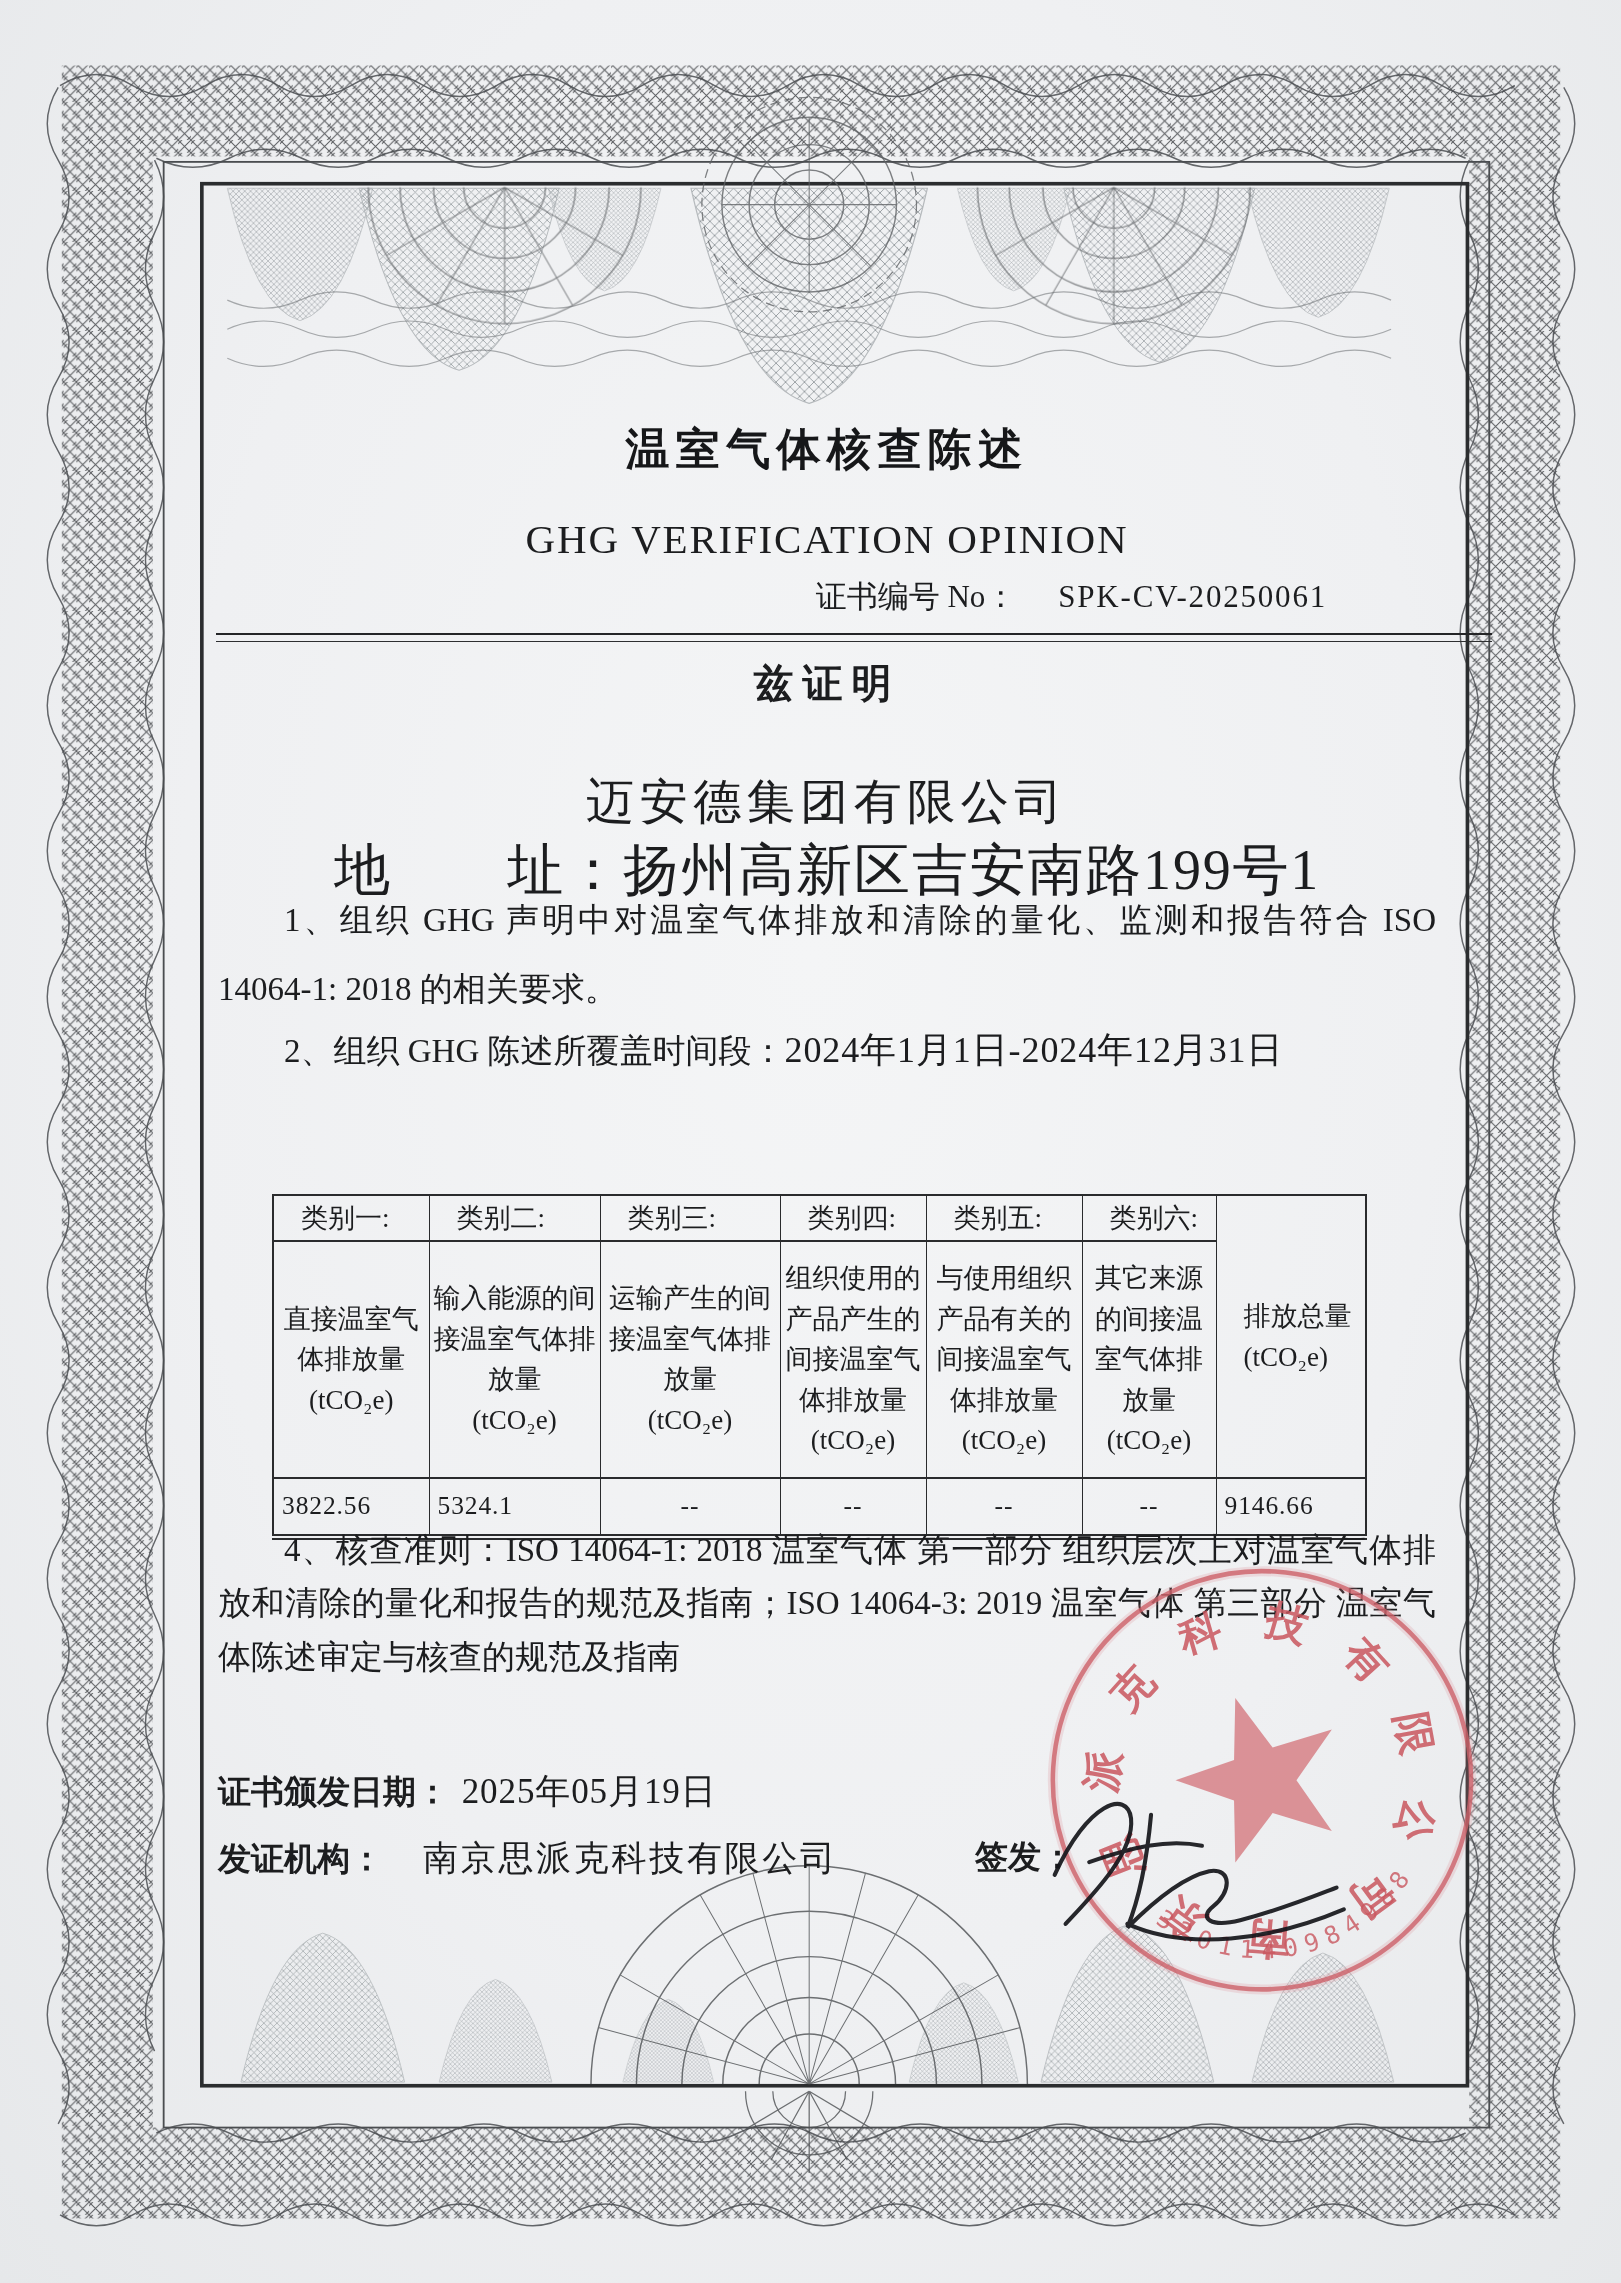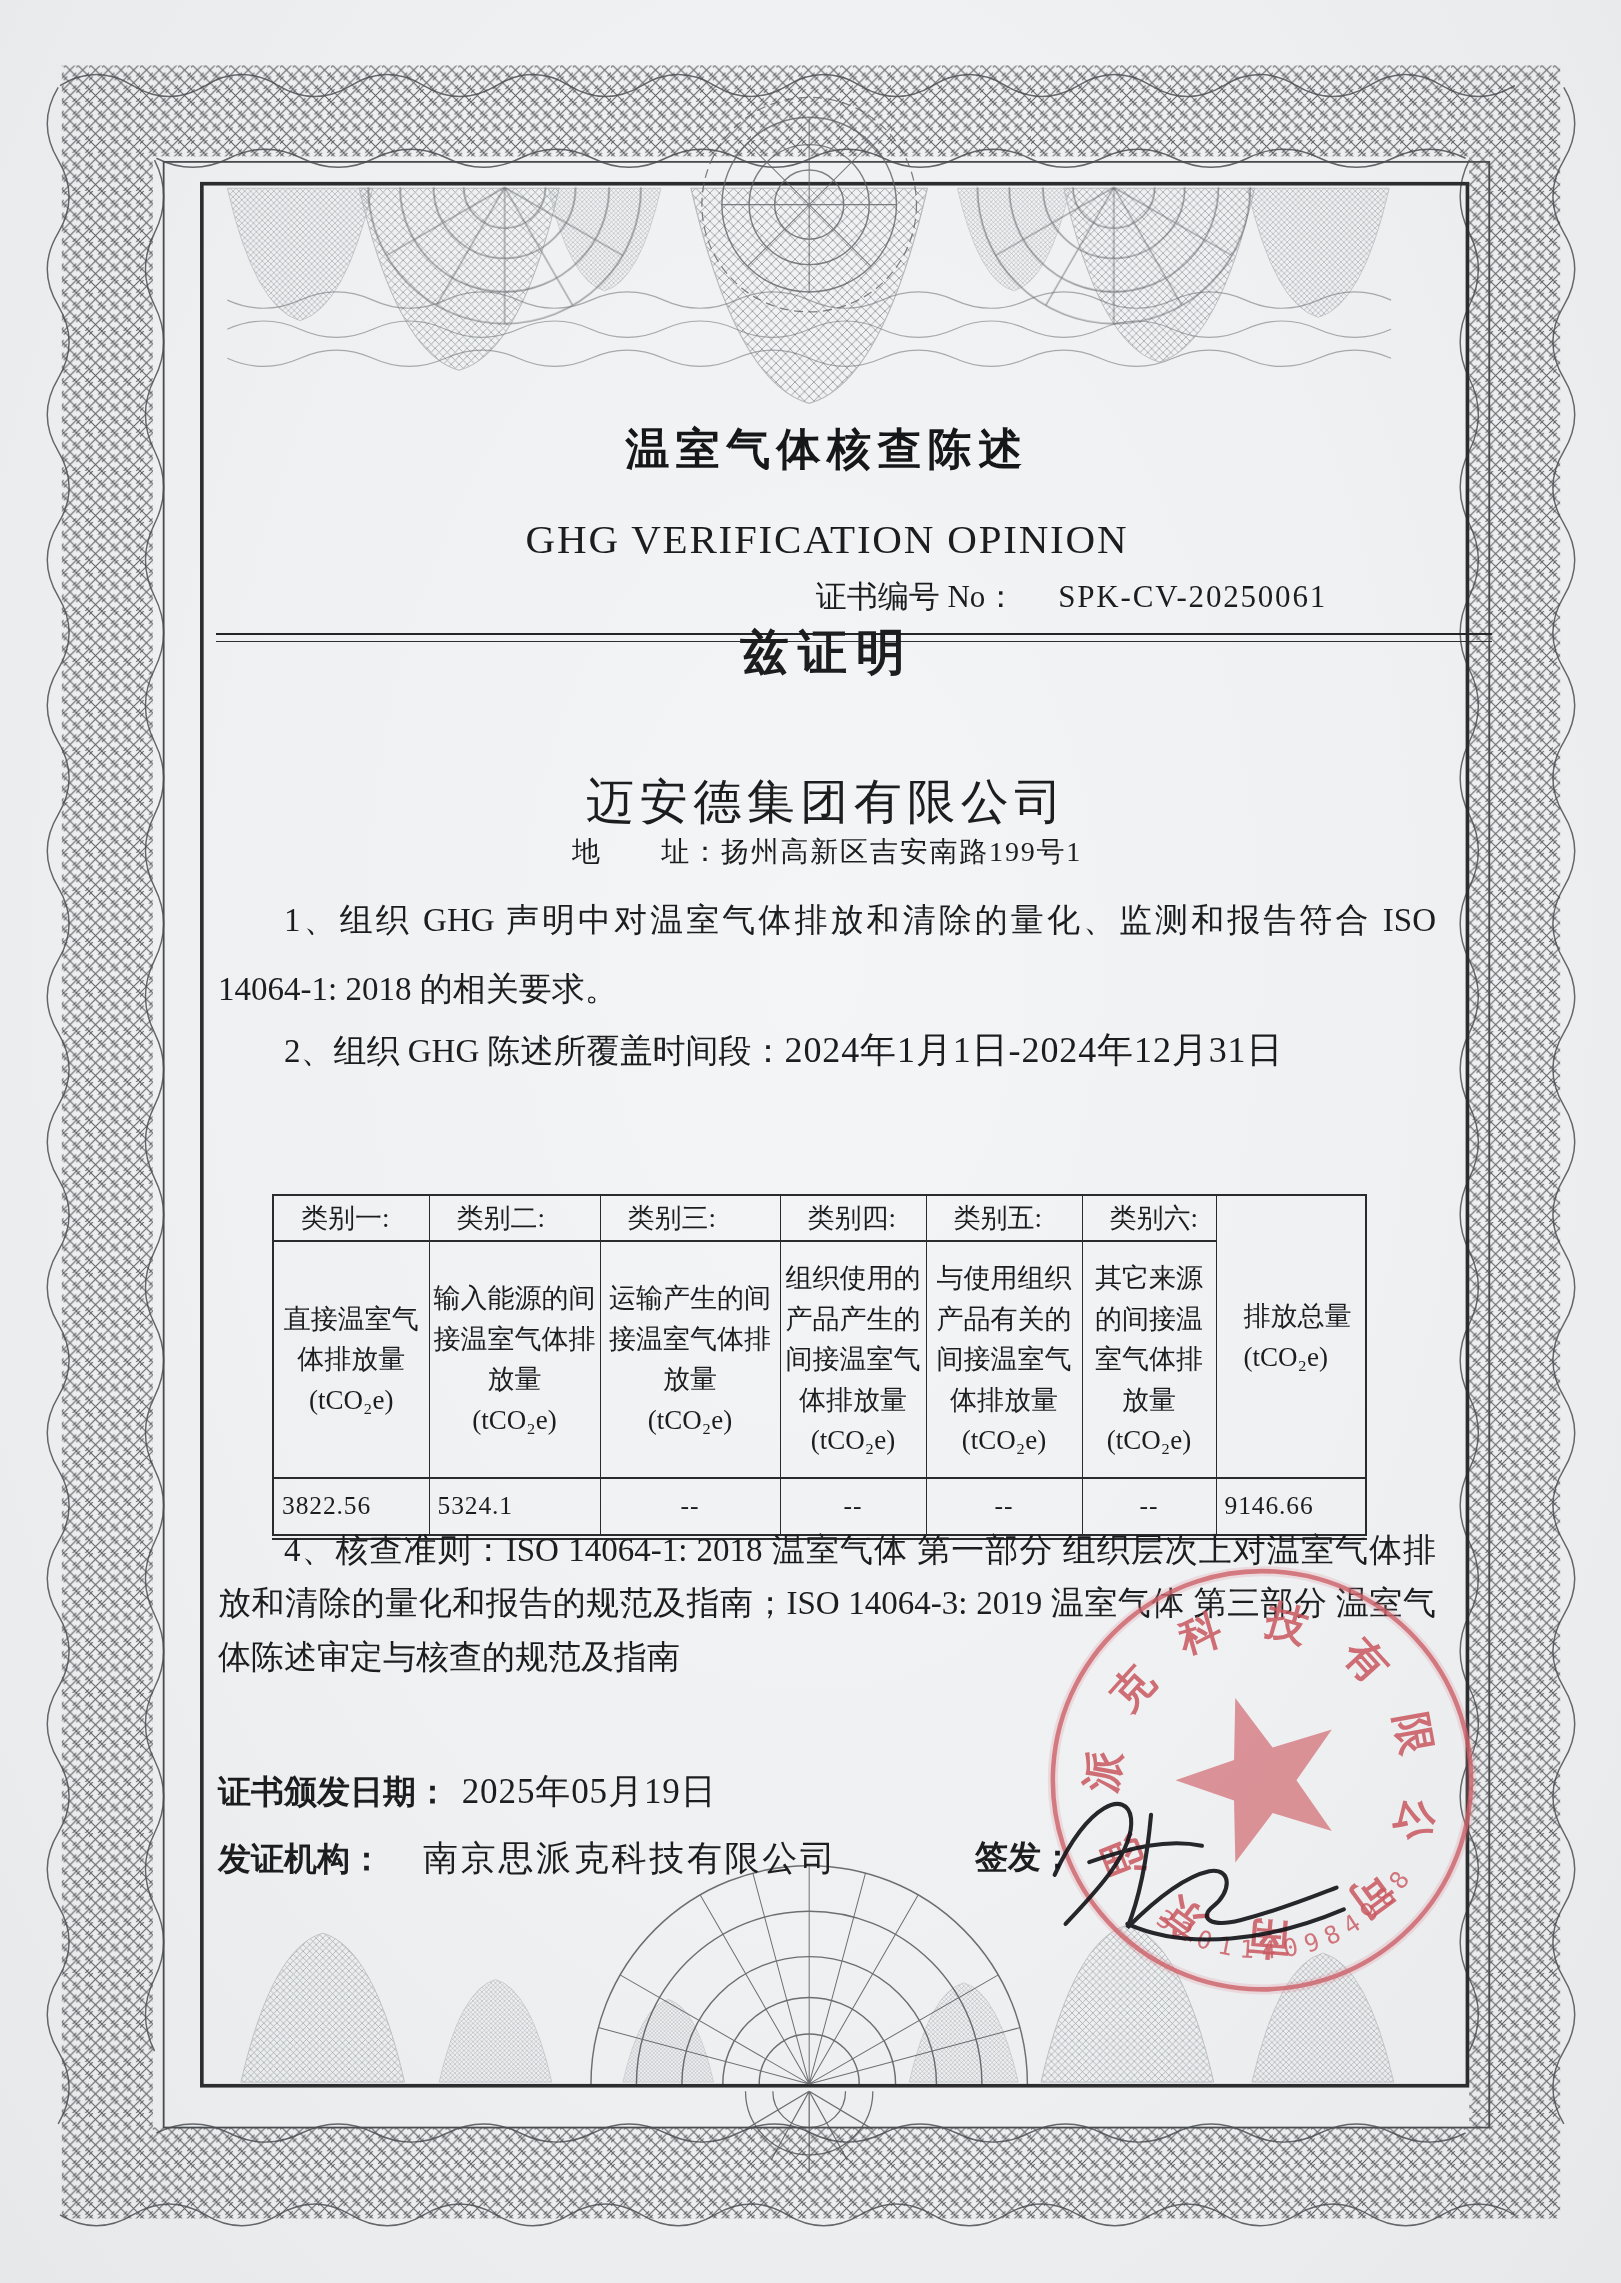--- a/index.html
+++ b/index.html
@@ -12,23 +12,23 @@
   .decor{position:absolute;left:0;top:0;z-index:1;pointer-events:none;}
   .overlay{position:absolute;left:0;top:0;z-index:3;pointer-events:none;}
   .txt{position:absolute;z-index:2;}
   .center{left:218px;width:1218px;text-align:center;}
   .title{top:420px;font-size:44px;font-weight:700;letter-spacing:6.4px;color:#161719;}
   .subtitle{top:515px;font-size:41px;font-weight:500;letter-spacing:1.8px;}
   .certno{top:576px;left:218px;width:1109px;text-align:right;font-size:31px;}
   .certno .val{display:inline-block;margin-left:42px;letter-spacing:1.8px;}
   .rule{position:absolute;z-index:2;left:216px;top:633px;width:1276px;height:5.5px;
     border-top:2.7px solid #242527;border-bottom:1.8px solid #2e2f31;}
-  .attest{top:620px;font-size:49px;font-weight:600;letter-spacing:9px;}
+  .attest{top:656px;font-size:40px;font-weight:600;letter-spacing:9px;}
   .company{top:770px;font-size:48px;font-weight:400;letter-spacing:5.5px;}
-  .address{top:833px;font-size:28px;letter-spacing:1.8px;}
+  .address{top:833px;font-size:56px;letter-spacing:1.8px;}
   .para{left:218px;width:1218px;font-size:33px;text-align:justify;}
   .p1{top:886px;line-height:2.08em;text-indent:2em;}
   .p2{top:1026px;text-indent:2em;}
   .p2 .val{font-size:36px;letter-spacing:0.9px;}
   .p3{top:1111px;text-indent:2em;}
   .p4{top:1524px;line-height:1.62em;text-indent:2em;}
   .dateline{top:1768px;left:218px;font-size:33px;}
   .dateline .lbl{font-weight:700;}
   .dateline .val{font-size:35px;margin-left:12.7px;letter-spacing:0.9px;}
   .issuerline{top:1835px;left:218px;font-size:33px;}

